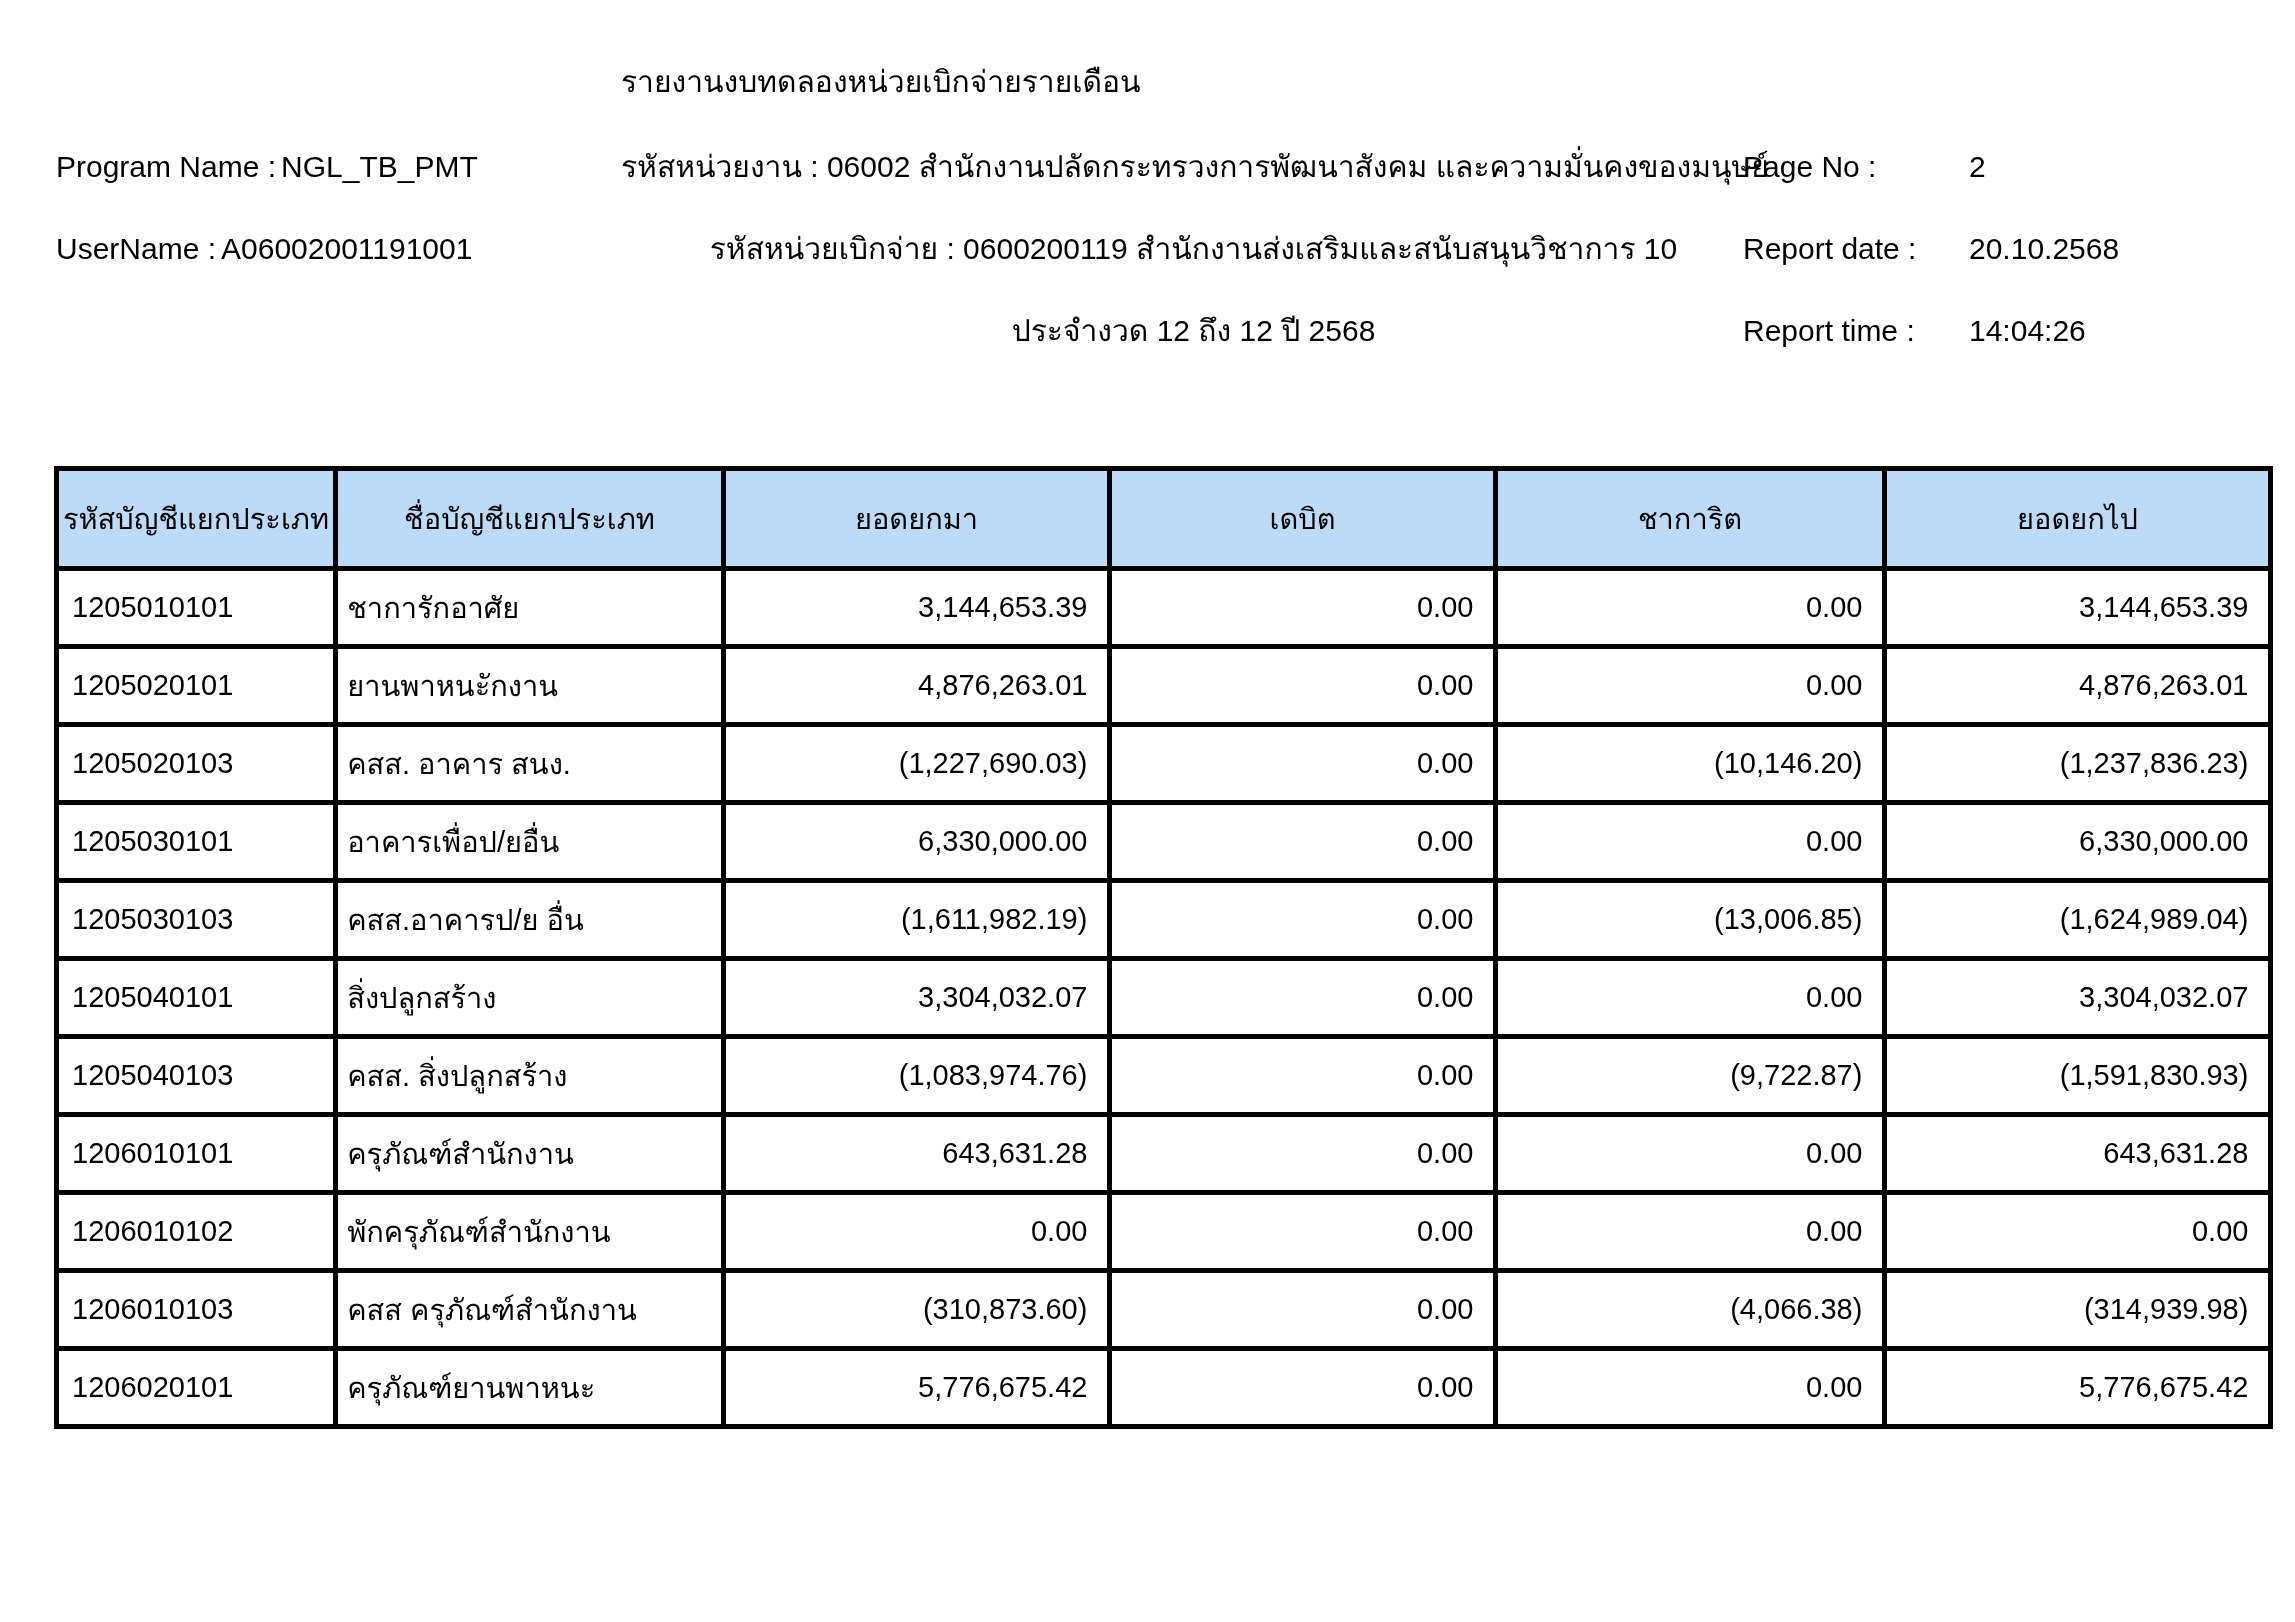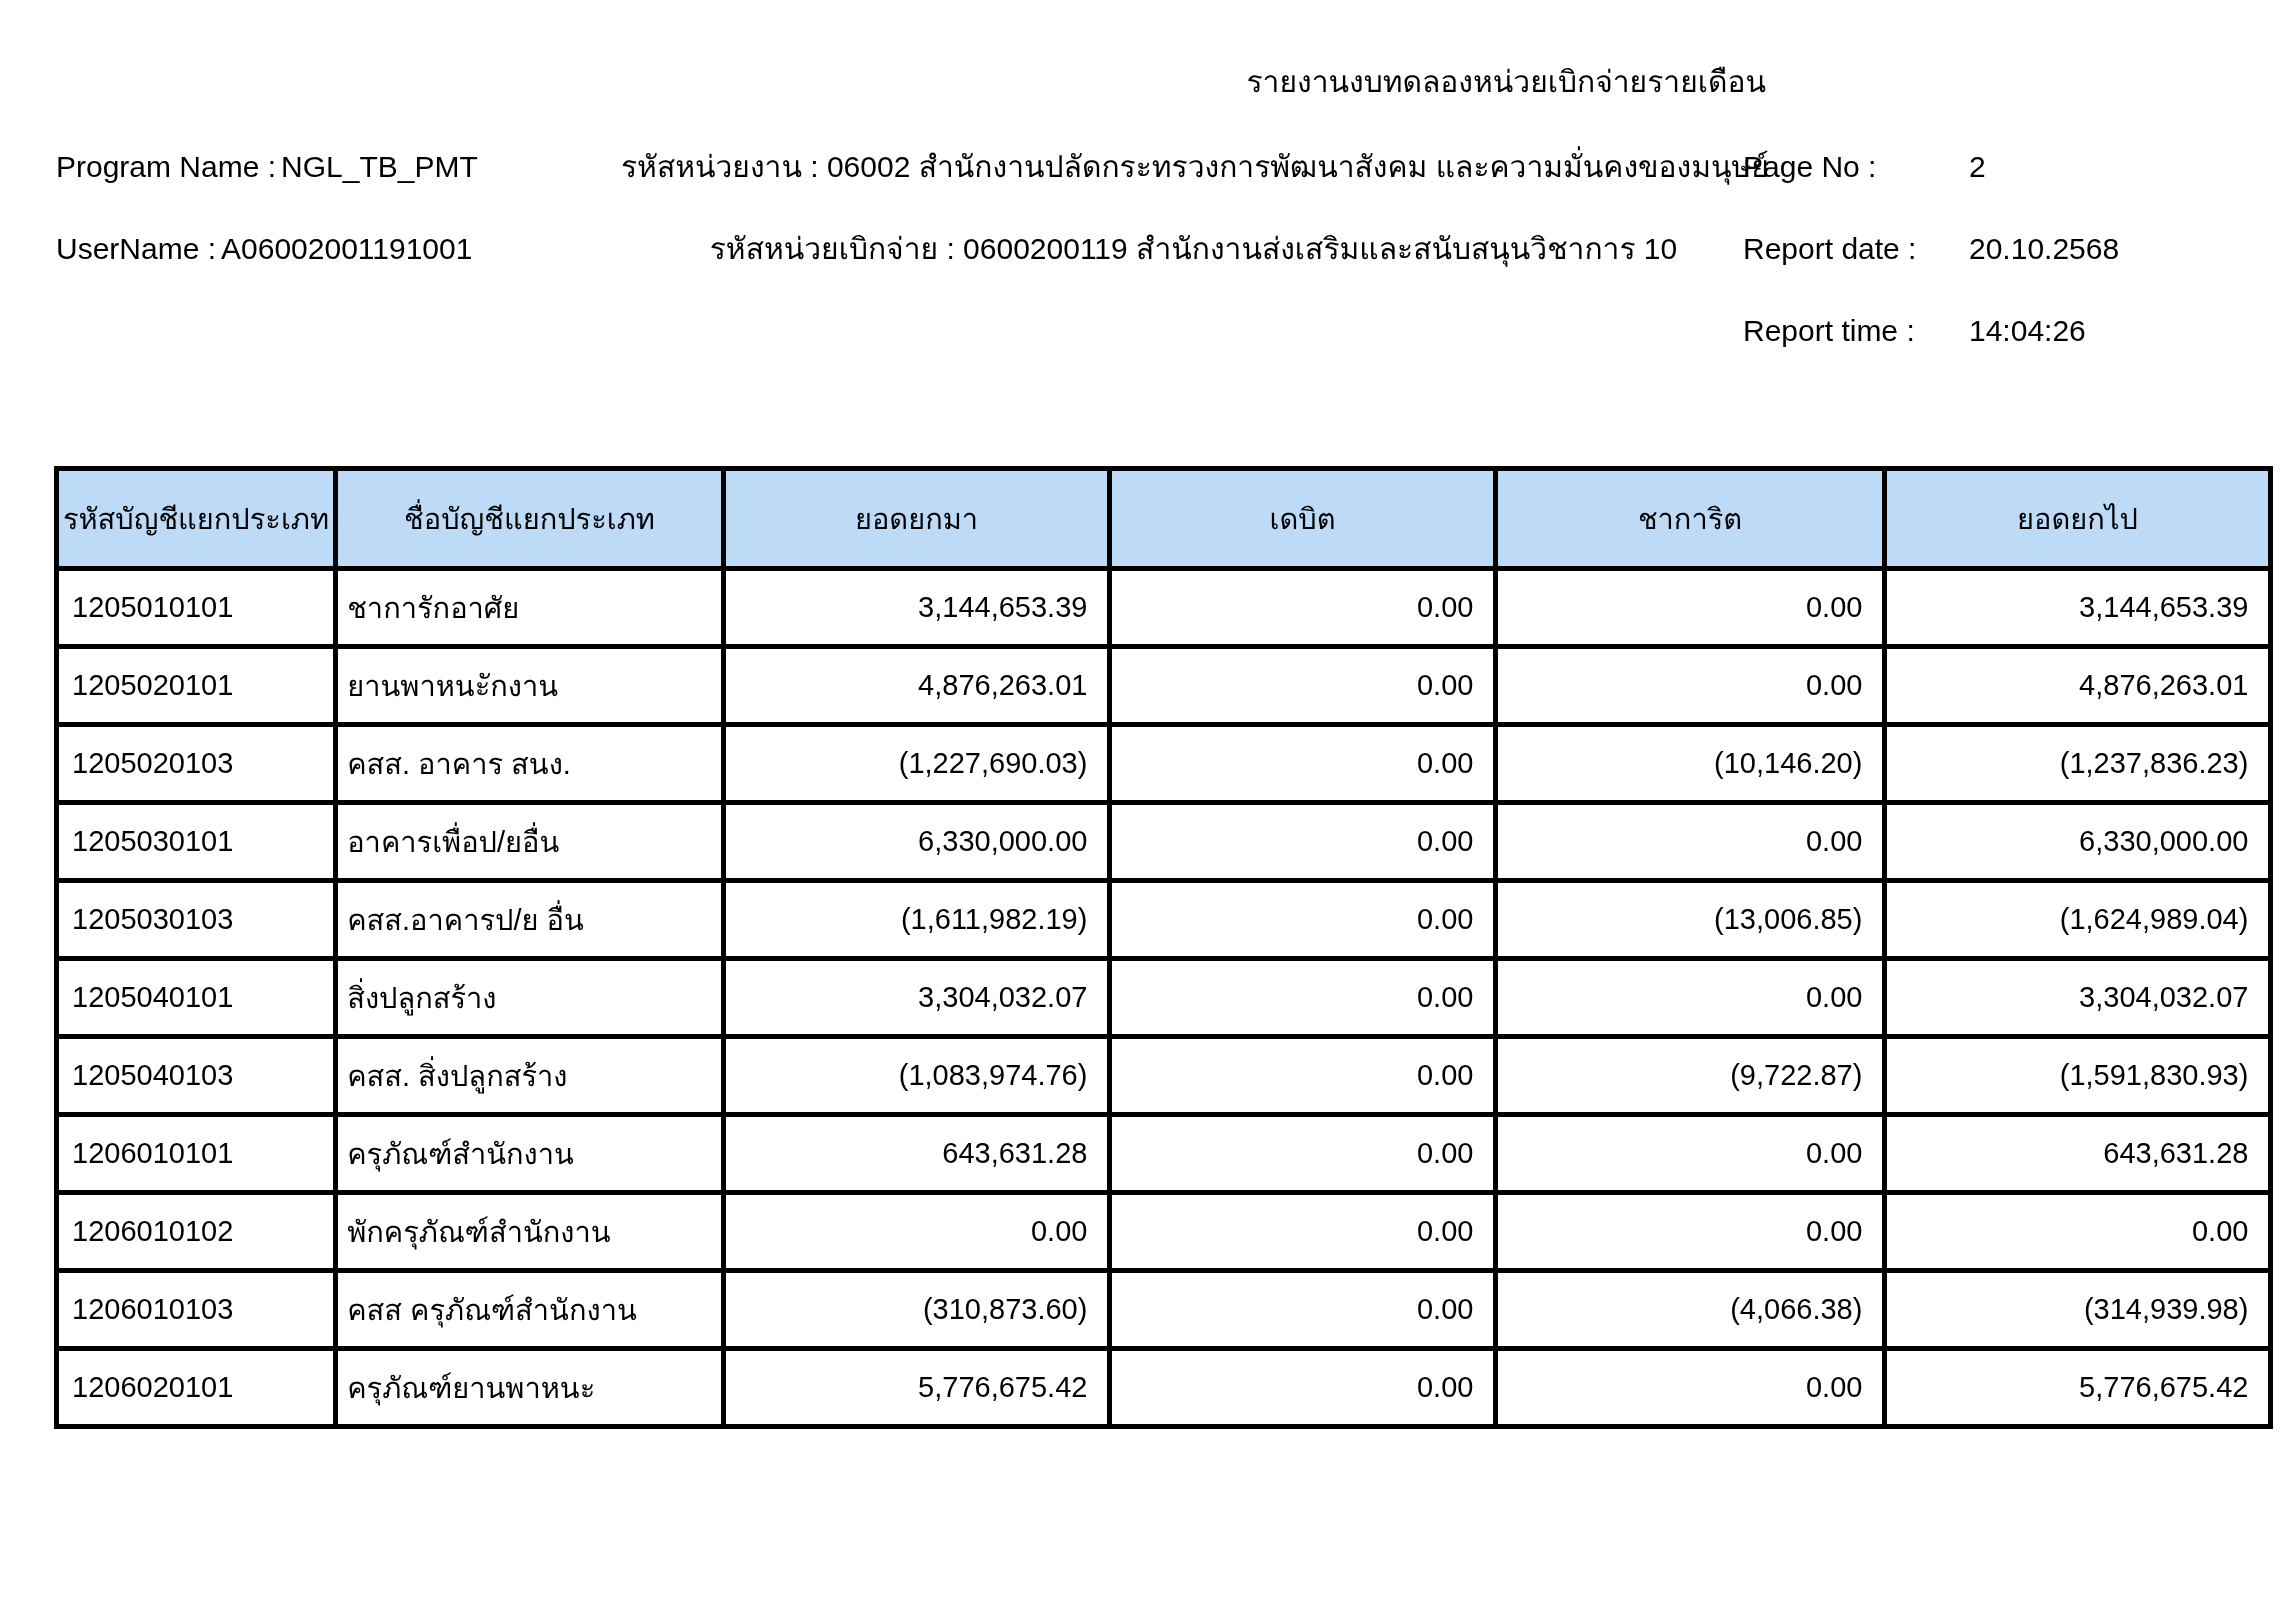--- a/index.html
+++ b/index.html
@@ -6,21 +6,21 @@
   * { box-sizing: border-box; }
   html, body { margin: 0; padding: 0; }
   body {
     width: 2295px; height: 1622px;
     background: #ffffff; color: #000000;
     font-family: "Liberation Sans", "DejaVu Sans", sans-serif;
   }
   .page { position: relative; width: 2295px; height: 1622px; overflow: hidden; background: #ffffff; }
 
   .hdr-item { position: absolute; font-size: 30px; line-height: 1.2; white-space: nowrap; }
-  .title { top: 64px; left: 621px; width: 1145px; text-align: right; }
+  .title { top: 64px; left: 621px; width: 1145px; text-align: left; }
   .mid   { left: 621px; width: 1145px; text-align: center; }
   .l-col { left: 56px; }
   .r-lab { left: 1743px; }
   .r-val { left: 1969px; }
   .y1 { top: 149px; }
   .y2 { top: 231px; }
   .y3 { top: 313px; }
   .pair-gap { display: inline-block; margin-right: 5px; }
 
   table.tbl {
@@ -55,20 +55,21 @@
   <div class="hdr-item r-lab y1">Page No :</div>
   <div class="hdr-item r-val y1">2</div>
 
   <div class="hdr-item l-col y2">
     <span class="pair-gap">UserName :</span><span>A06002001191001</span>
   </div>
   <div class="hdr-item mid y2">รหัสหน่วยเบิกจ่าย : 0600200119 สำนักงานส่งเสริมและสนับสนุนวิชาการ 10</div>
   <div class="hdr-item r-lab y2">Report date :</div>
   <div class="hdr-item r-val y2">20.10.2568</div>
 
+  <div class="hdr-item mid y3">ประจำงวด 12 ถึง 12 ปี 2568</div>
   <div class="hdr-item r-lab y3">Report time :</div>
   <div class="hdr-item r-val y3">14:04:26</div>
 
   <table class="tbl">
     <colgroup>
       <col style="width:279px">
       <col style="width:388px">
       <col style="width:386px">
       <col style="width:386px">
       <col style="width:389px">

